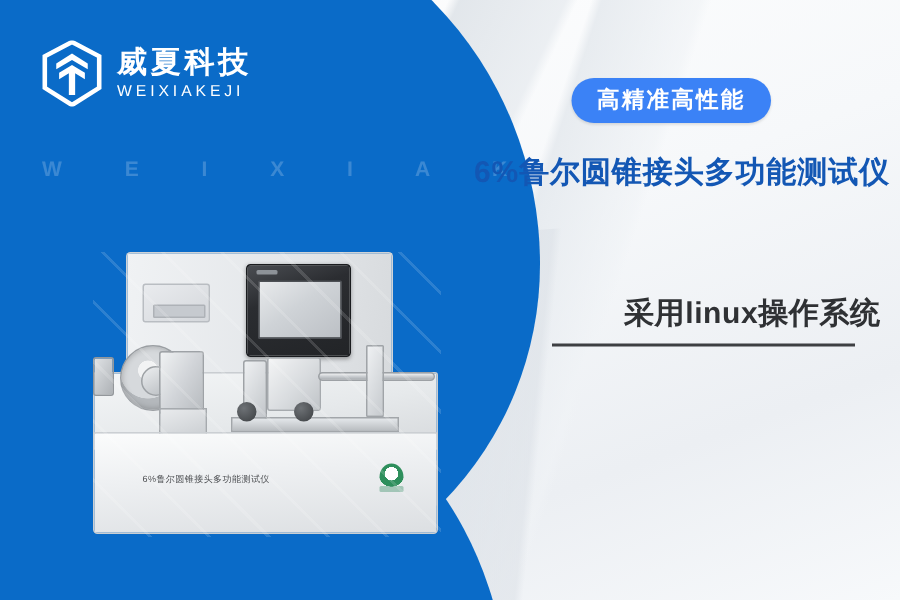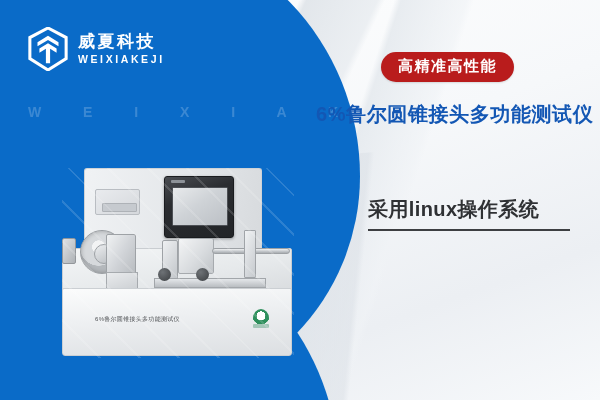--- a/index.html
+++ b/index.html
@@ -57,42 +57,42 @@
 
   
   .logo {
     position:absolute; left:27px; top:27px;
     display:flex; align-items:center; gap:9px;
     z-index:8;
   }
   .logo-mark { width:42px; height:44px; display:block; }
   .logo-txt { display:flex; flex-direction:column; line-height:1; }
   .logo-cn {
-    color:#ffffff; font-size:17px; font-weight:700;
+    color:#ffffff; font-size:20px; font-weight:700;
     letter-spacing:2.5px;
   }
   .logo-en {
-    color:#ffffff; font-size:10.5px; font-weight:700;
+    color:#ffffff; font-size:10.5px; font-weight:400;
     letter-spacing:2.6px; margin-top:4px;
   }
 
   
   .watermark {
     position:absolute; left:28px; top:104px;
     font-size:14px; font-weight:600;
     letter-spacing:19px;
     color:rgba(255,255,255,.20);
     white-space:nowrap; z-index:6;
     user-select:none;
   }
 
   
   .badge {
     position:absolute; left:381px; top:52px;
-    background:#b91c1c;
+    background:#3b82f6;
     color:#fff;
     font-size:15px; font-weight:700;
     letter-spacing:1.5px;
     padding:5px 17px 6px;
     border-radius:16px;
     z-index:9;
     box-shadow:0 1px 2px rgba(0,0,0,.13);
   }
 
   .headline {
@@ -115,20 +115,21 @@
     margin-bottom:8px;
     border-bottom:2px solid #3d3f42;
   }
   .feat-txt {
     display:block;
     font-size:20px; font-weight:600;
     color:#2f3134;
     letter-spacing:.4px;
     white-space:nowrap;
     line-height:1.35;
+    margin-left:48px;
   }
 
   
   .machine {
     position:absolute; left:62px; top:168px;
     width:232px; height:190px;
     z-index:7;
   }
   .m-back {
     position:absolute; left:22px; top:0;

